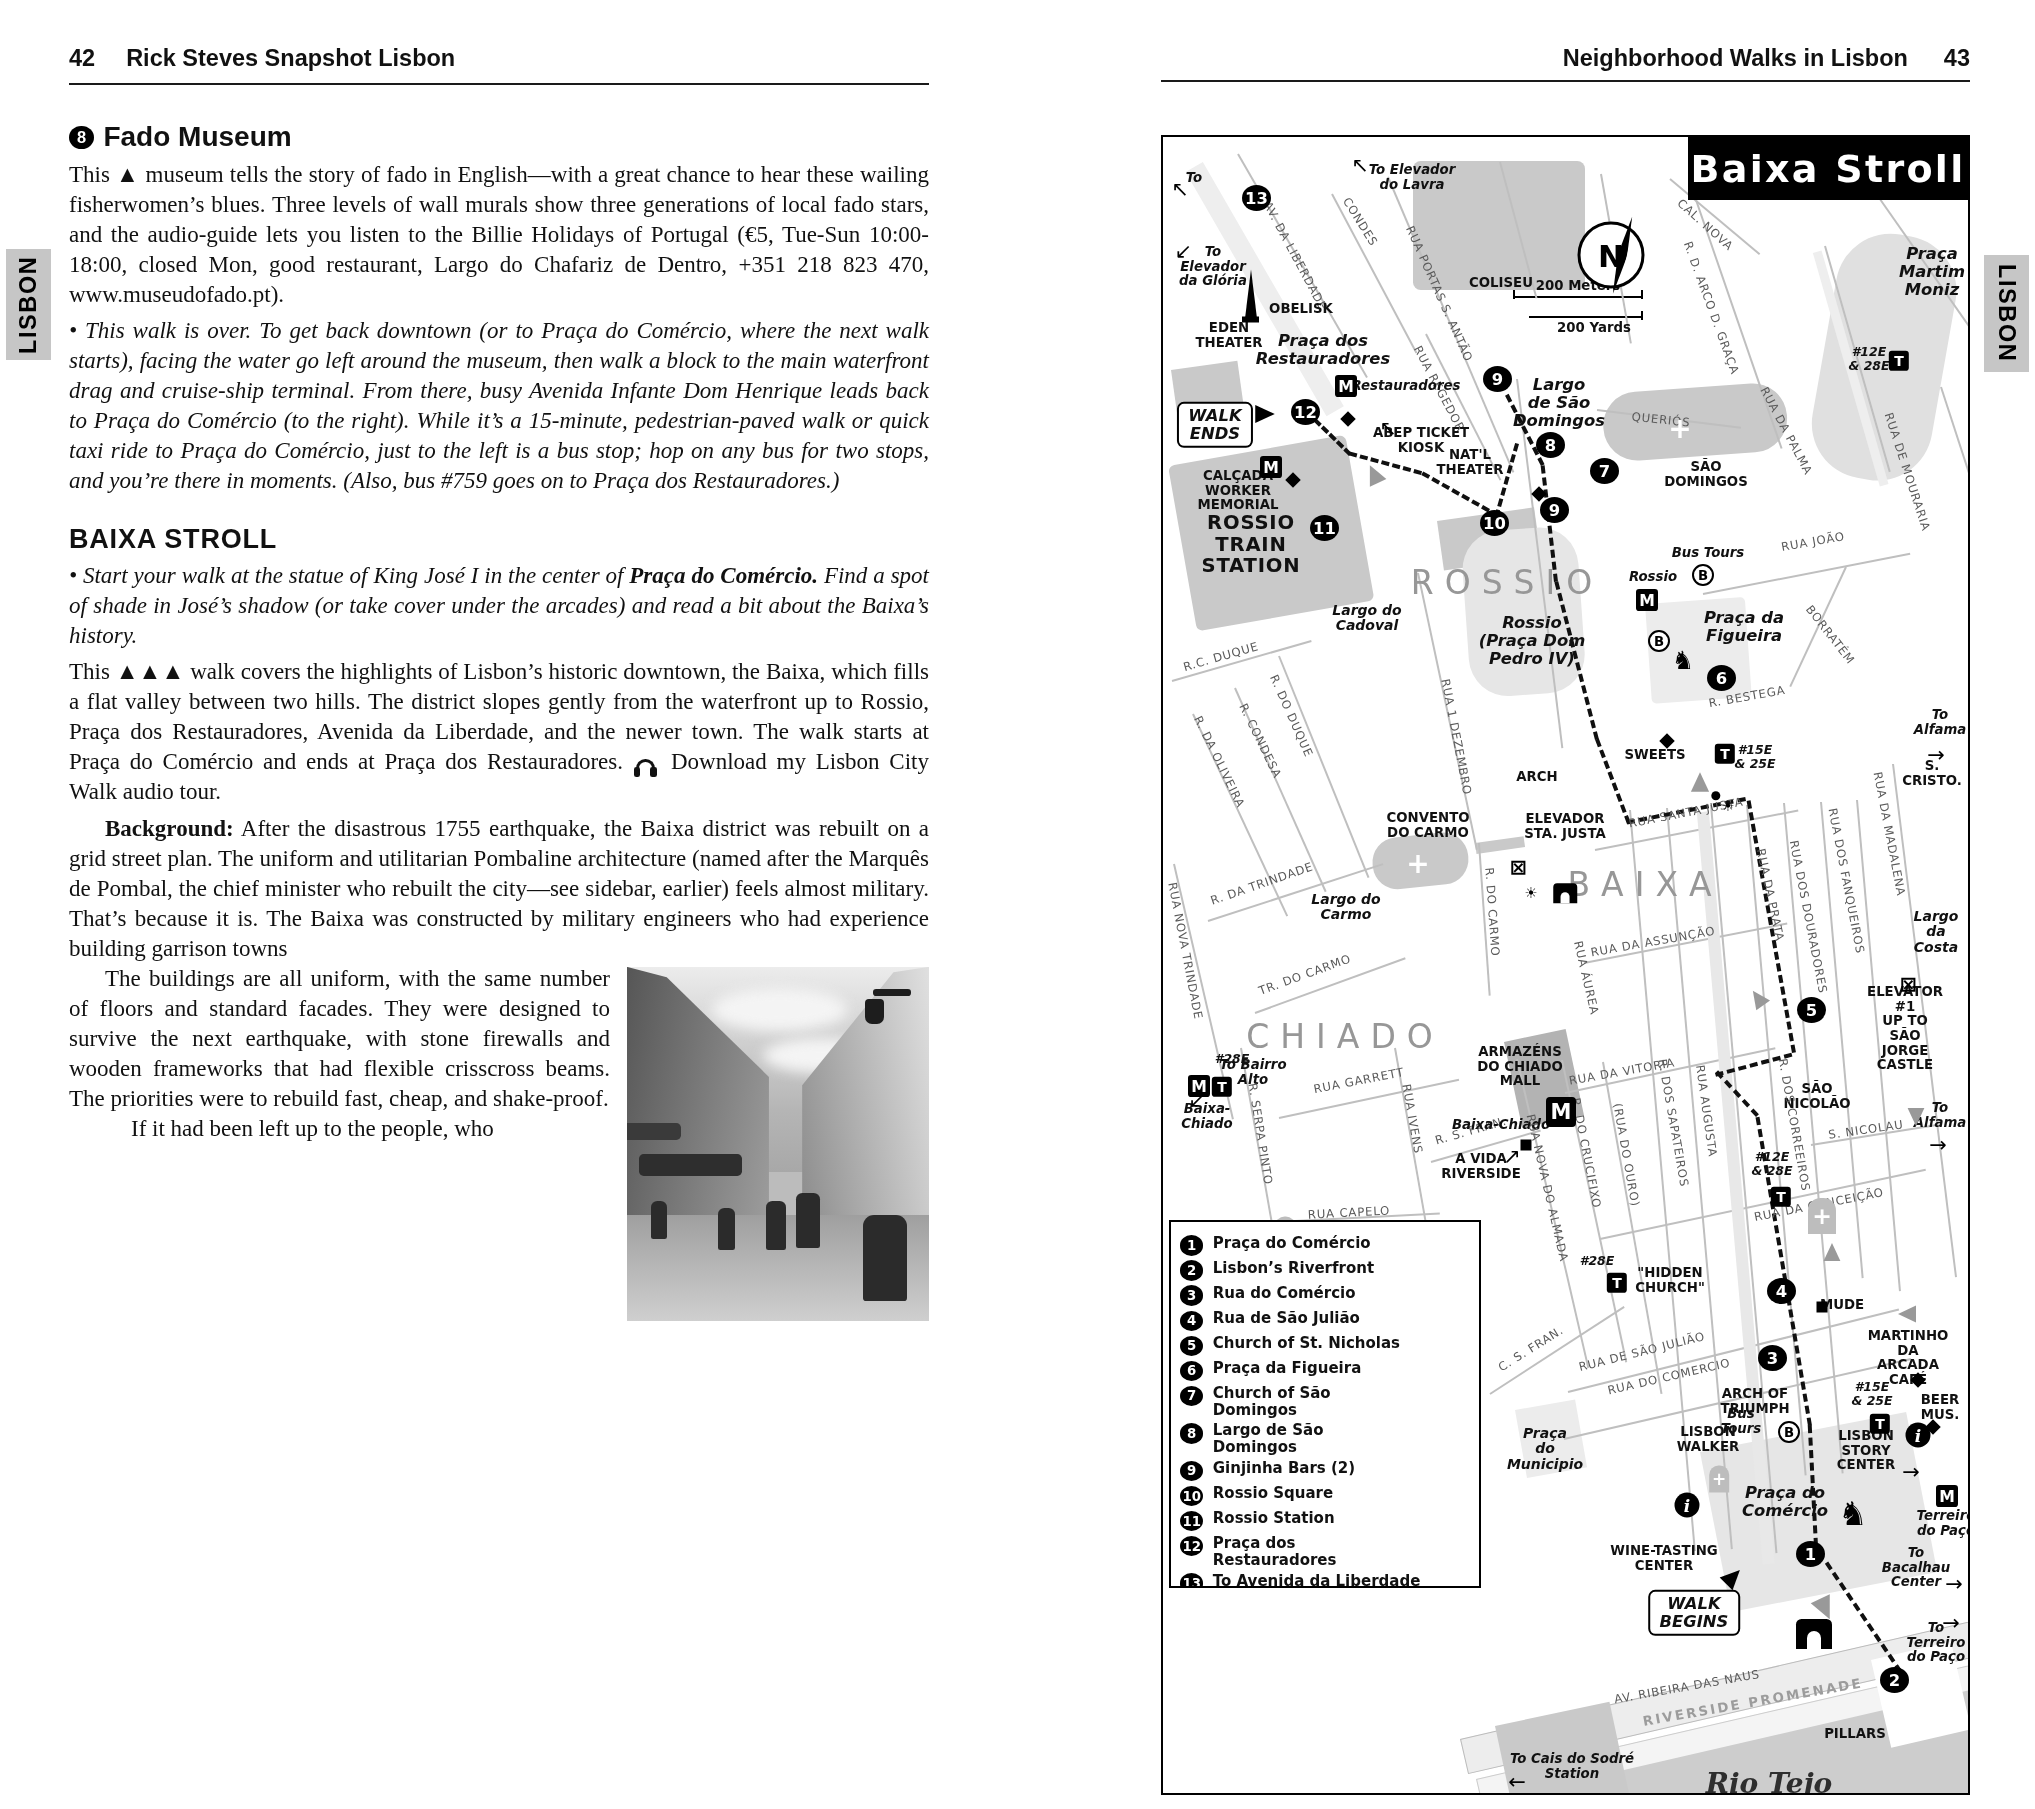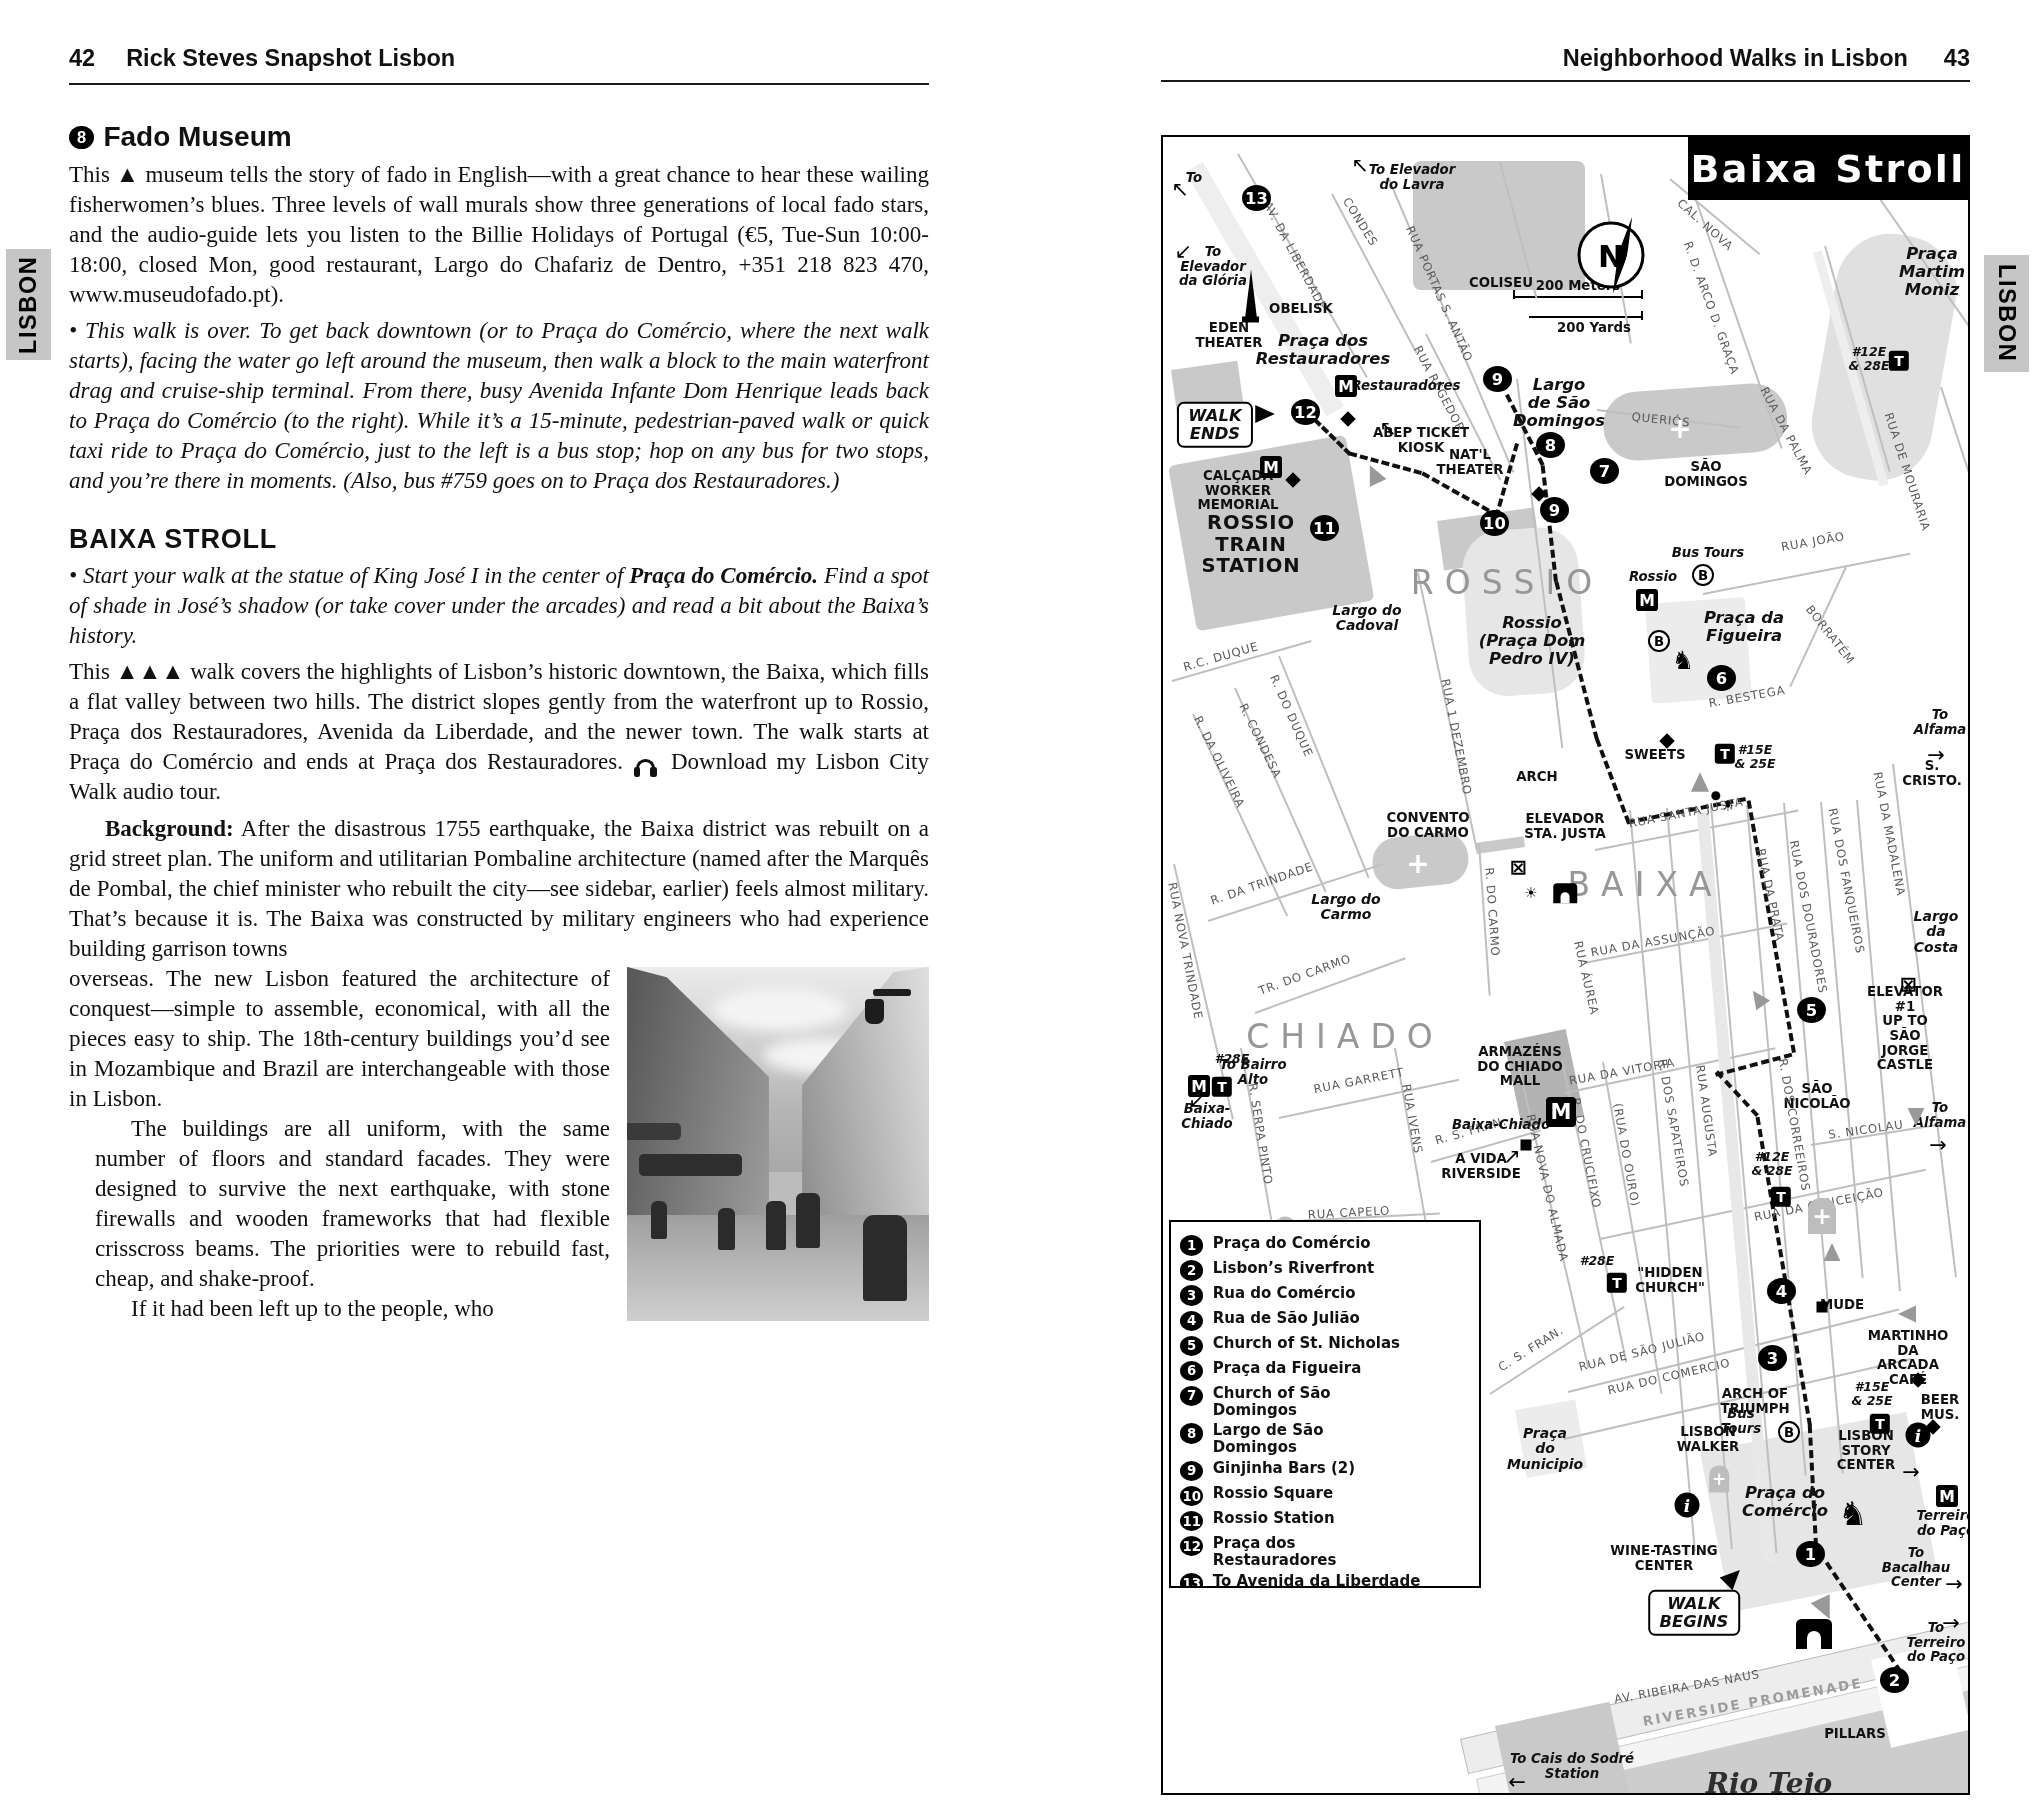--- a/index.html
+++ b/index.html
@@ -156,21 +156,20 @@
         <div class="ph-street"></div>
         <div class="ph-awning"></div>
         <div class="ph-awning2"></div>
         <div class="ph-lantern"></div>
         <div class="ph-p" style="left:46%;top:66%;width:20.4px;height:49px;"></div>
         <div class="ph-p" style="left:56%;top:64%;width:23.5px;height:55px;"></div>
         <div class="ph-p" style="left:78%;top:70%;width:44px;height:86px;border-radius:11px 11px 3.1px 3.1px;"></div>
         <div class="ph-p" style="left:30%;top:68%;width:17px;height:42px;"></div>
         <div class="ph-p" style="left:8%;top:66%;width:15.7px;height:38px;"></div>
       </div>
-      <p class="body">overseas. The new Lisbon featured the architecture of conquest—simple to assemble, economical, with all the pieces easy to ship. The 18th-century buildings you’d see in Mozambique and Brazil are interchangeable with those in Lisbon.</p>
       <p class="body indent">The buildings are all uniform, with the same number of floors and standard facades. They were designed to survive the next earthquake, with stone firewalls and wooden frameworks that had flexible crisscross beams. The priorities were to rebuild fast, cheap, and shake-proof.</p>
       <p class="body indent">If it had been left up to the people, who</p>
     </div>
   </section>
 
   <section class="page-right">
     <div class="hdr-right">
       <span class="ttl">Neighborhood Walks in Lisbon</span>
       <span class="pgnum">43</span>
     </div>

